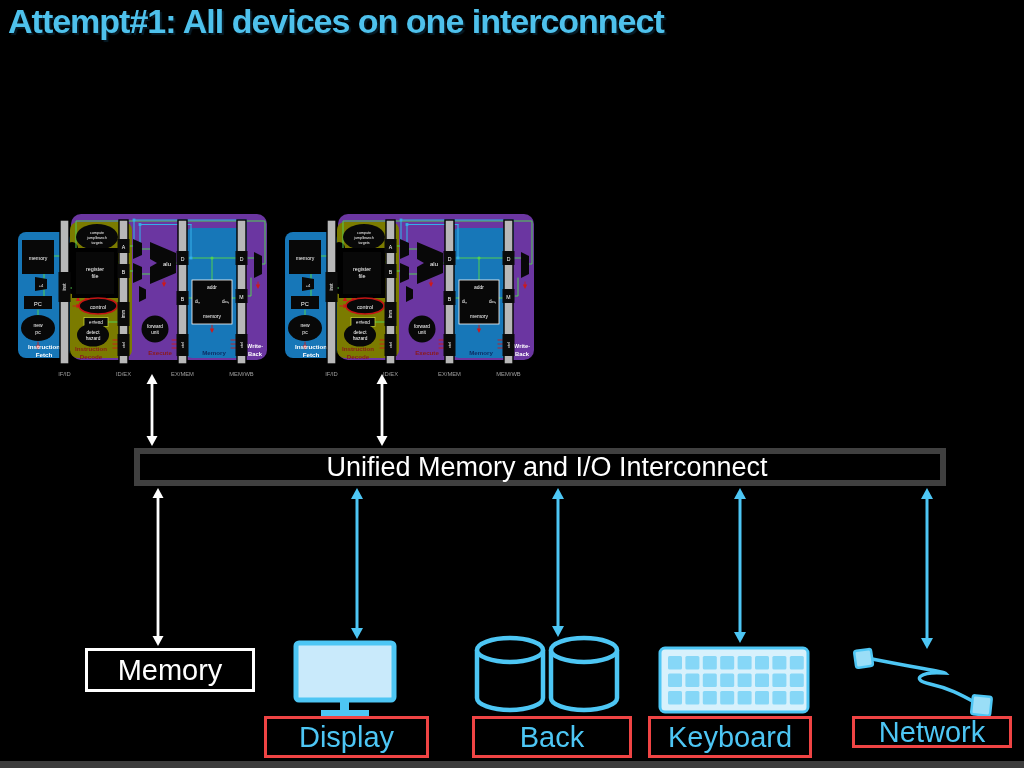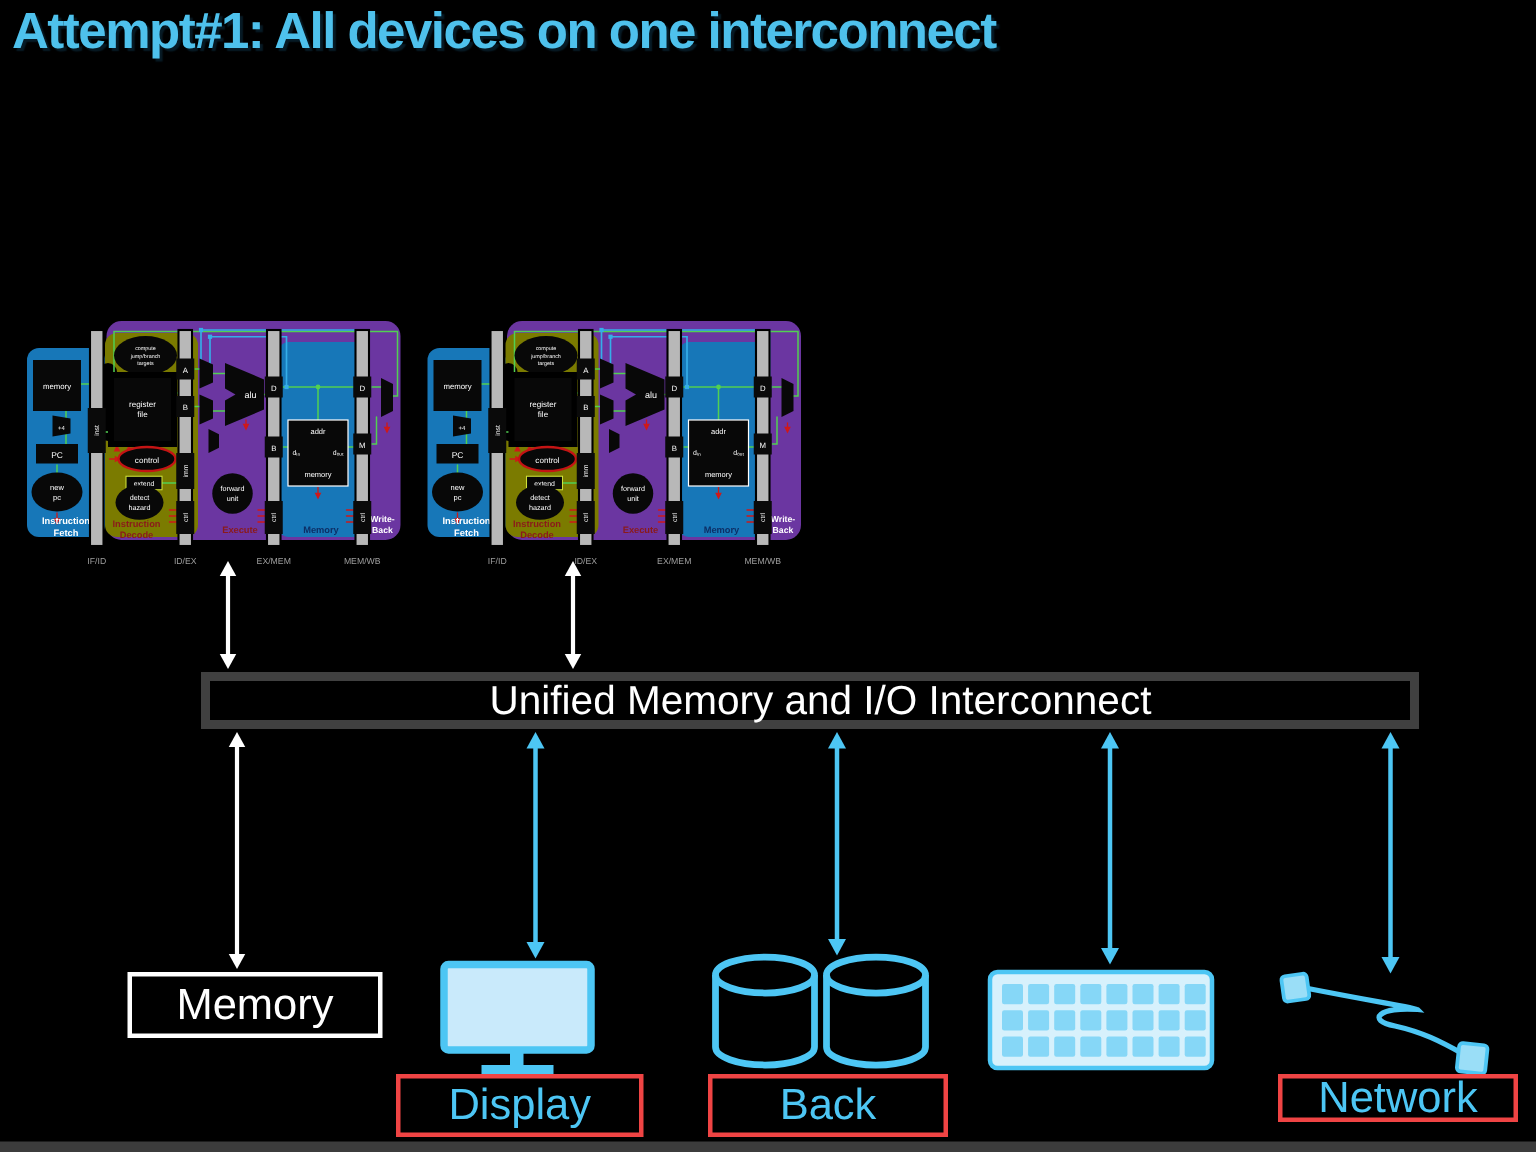--- a/index.html
+++ b/index.html
@@ -440,20 +440,21 @@
       <rect x="10" y="45" width="14" height="13.5" rx="1.5"></rect>
         <rect x="27.4" y="45" width="14" height="13.5" rx="1.5"></rect>
         <rect x="44.8" y="45" width="14" height="13.5" rx="1.5"></rect>
         <rect x="62.2" y="45" width="14" height="13.5" rx="1.5"></rect>
         <rect x="79.6" y="45" width="14" height="13.5" rx="1.5"></rect>
         <rect x="97" y="45" width="14" height="13.5" rx="1.5"></rect>
         <rect x="114.4" y="45" width="14" height="13.5" rx="1.5"></rect>
         <rect x="131.8" y="45" width="14" height="13.5" rx="1.5"></rect>
     </g>
   </svg>
+  <div class="box blue-box" style="left:648px;top:716px;width:164px;height:42px;">Keyboard</div>
 
   <svg class="icon" style="left:848px;top:646px;" width="170" height="70">
     <path d="M24,13 C70,22 96,26 97,27 C72,25 62,34 82,38 C100,42 112,48 128,57" fill="none" stroke="#4dc6f4" stroke-width="3.5"></path>
     <rect x="7" y="4" width="17" height="17" rx="2.5" fill="#9adef7" stroke="#4dc6f4" stroke-width="2.5" transform="rotate(-8 15 12)"></rect>
     <rect x="124" y="50" width="19" height="19" rx="2.5" fill="#9adef7" stroke="#4dc6f4" stroke-width="2.5" transform="rotate(6 133 59)"></rect>
   </svg>
   <div class="box blue-box" style="left:852px;top:716px;width:160px;height:32px;">Network</div>
 
   <div class="bottom-strip"></div>
 </div>

